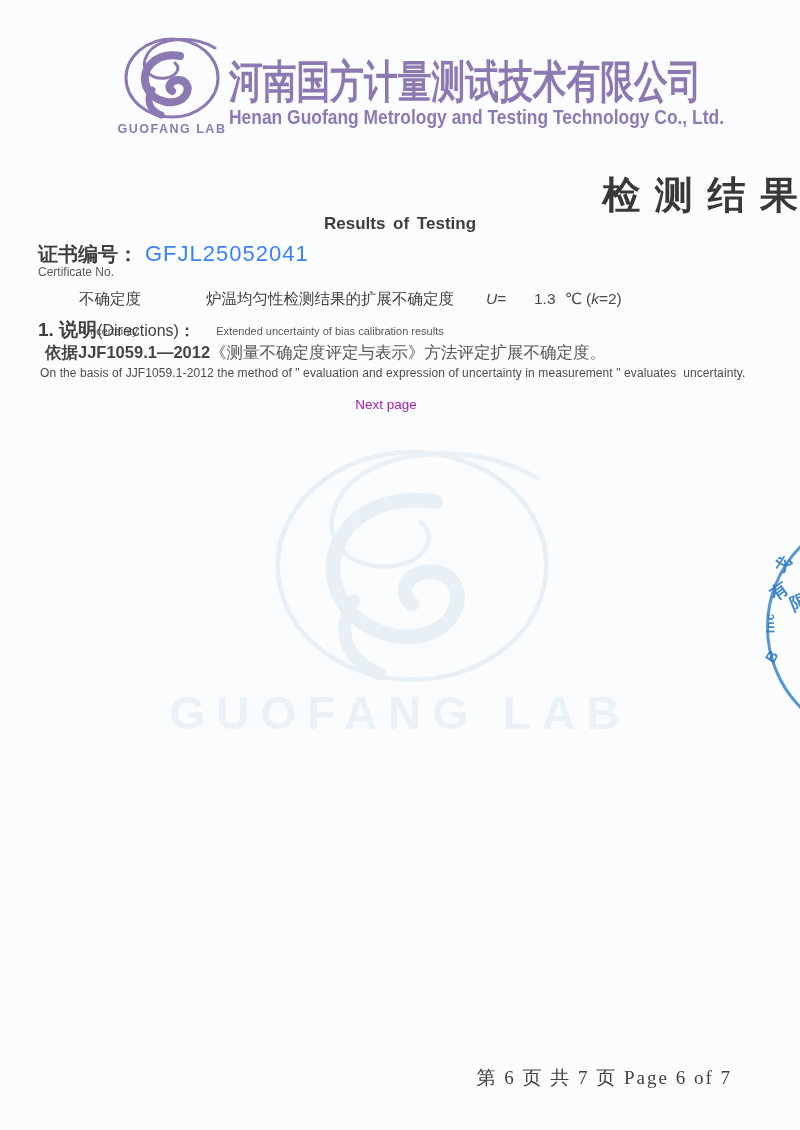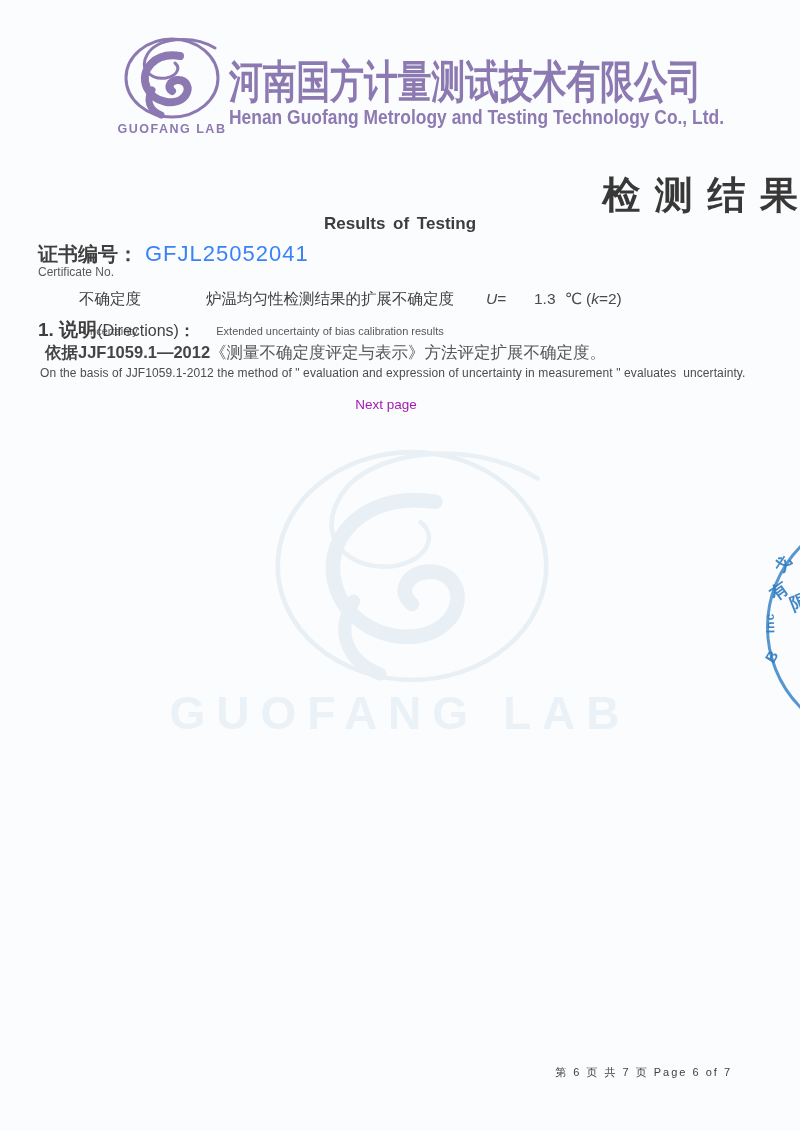--- a/index.html
+++ b/index.html
@@ -82,22 +82,22 @@
   }
   .stamp-char{position:absolute;color:#2e7cc2;font-weight:bold;opacity:0.9;white-space:nowrap;}
   .sc-0{left:776px;top:554px;font-size:16px;transform:rotate(-52deg);}
   .sc-1{left:770px;top:579px;font-size:18px;transform:rotate(-36deg);}
   .sc-2{left:790px;top:590px;font-size:18px;transform:rotate(-22deg);}
   .sc-inner{left:760px;top:616px;font-size:12px;transform:rotate(-92deg);letter-spacing:1px;}
   .sc-bottom{left:766px;top:648px;font-size:15px;transform:rotate(-58deg);}
   
   .footer-page{
     position:absolute;right:68px;top:1065px;
-    font-family:Liberation Sans, sans-serif;
-    font-size:11px;color:#414141;letter-spacing:2px;white-space:nowrap;
+    font-family:Liberation Serif, serif;
+    font-size:19px;color:#414141;letter-spacing:2px;white-space:nowrap;
   }
 </style>
 </head>
 <body>
 
 <div class="page">
 
   <div class="logo-wrap">
     <svg class="logo-svg" width="104" height="84" viewBox="0 0 100 84">
       <ellipse cx="50" cy="42" rx="46" ry="39" fill="none" stroke="#8c79b2" stroke-width="3"></ellipse>

